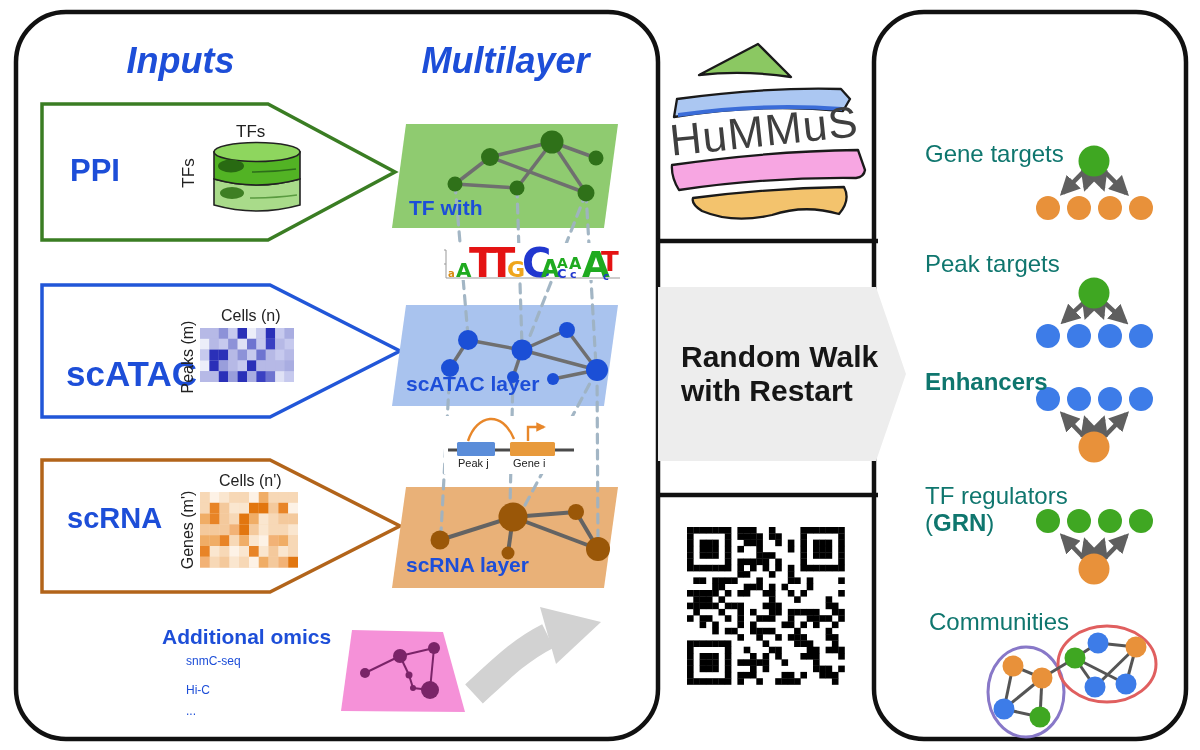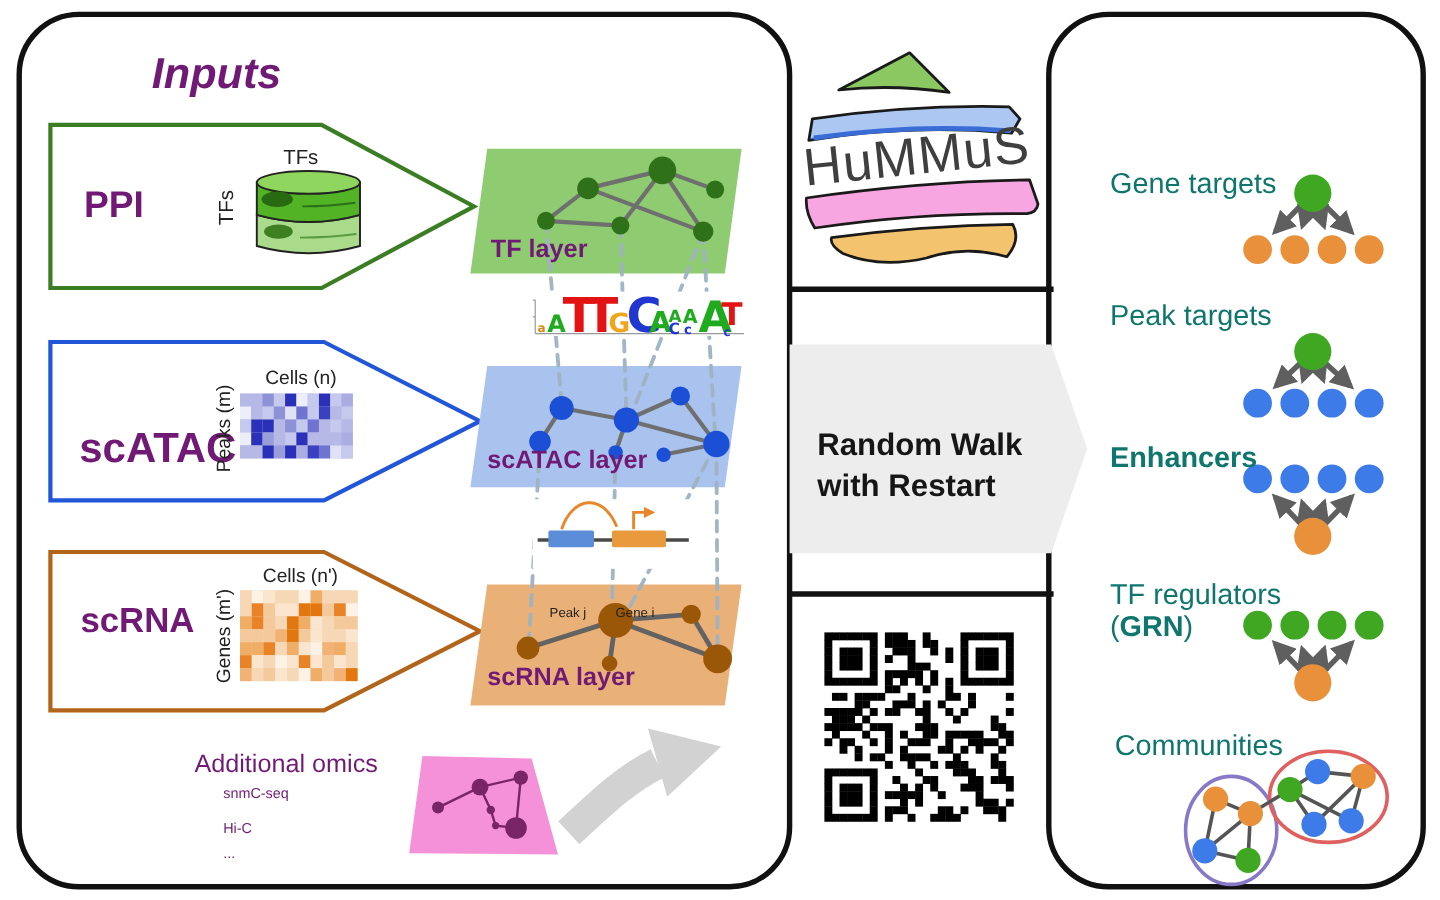--- a/index.html
+++ b/index.html
@@ -1,28 +1,28 @@
 <!DOCTYPE html>
 <html><head>
 <meta charset="utf-8">
 <style>
   html,body{margin:0;padding:0;background:#ffffff;}
   .stage{position:relative;width:1200px;height:750px;background:#fff;overflow:hidden;
          font-family:"Liberation Sans",sans-serif;}
   svg{position:absolute;left:0;top:0;}
-  .t{position:absolute;color:#701a75;white-space:nowrap;line-height:1.05;}
+  .t{position:absolute;color:#1d4ed8;white-space:nowrap;line-height:1.05;}
   .title{font-size:36px;font-weight:bold;font-style:italic;text-align:center;}
   .biglab{font-size:30px;font-weight:bold;}
   .laylab{font-size:21px;font-weight:bold;}
   .axlab{font-size:16px;color:#222;}
   .rot{transform:rotate(-90deg);text-align:center;}
-  .tiny{font-size:11px;color:#222;margin-top:48px;}
+  .tiny{font-size:11px;color:#222;}
   .outlab{font-size:24px;color:#0f766e;}
-  .rwr{font-size:26px;font-weight:bold;color:#161616;margin-top:16px;}
-  .addt{font-size:21px;font-weight:normal;}
+  .rwr{font-size:30px;font-weight:bold;color:#161616;}
+  .addt{font-size:21px;font-weight:bold;}
   .addi{font-size:12px;}
   .logotext{font-size:44px;color:#3f3f3f;letter-spacing:1px;text-align:center;
             transform:rotate(-6deg);font-weight:500;}
 </style>
 </head>
 <body>
 
 <div class="stage">
 
 <svg width="1200" height="750" viewBox="0 0 1200 750">
@@ -656,39 +656,40 @@
         <circle cx="1040" cy="717" r="10.5" fill="#3fa722"></circle>
         <circle cx="1075" cy="658" r="10.5" fill="#3fa722"></circle>
         <circle cx="1098" cy="643" r="10.5" fill="#3d7ce8"></circle>
         <circle cx="1136" cy="647" r="10.5" fill="#e8913a"></circle>
         <circle cx="1095" cy="687" r="10.5" fill="#3d7ce8"></circle>
         <circle cx="1126" cy="684" r="10.5" fill="#3d7ce8"></circle>
       </g>
 </svg>
 
 <div class="t title" style="left:88px;top:42px;width:185px;">Inputs</div>
+<div class="t title" style="left:398px;top:42px;width:215px;">Multilayer</div>
 
 <div class="t biglab" style="left:70px;top:155px;font-size:31px;">PPI</div>
 <div class="t axlab" style="left:236px;top:123px;font-size:17px;">TFs</div>
 <div class="t axlab rot" style="left:165px;top:163px;width:50px;height:20px;font-size:17px;">TFs</div>
 
 <div class="t biglab" style="left:66px;top:356px;font-size:35px;">scATAC</div>
 <div class="t axlab" style="left:221px;top:308px;">Cells (n)</div>
 <div class="t axlab rot" style="left:140px;top:347px;width:100px;height:20px;">Peaks (m)</div>
 
 <div class="t biglab" style="left:67px;top:503px;font-size:29px;">scRNA</div>
 <div class="t axlab" style="left:219px;top:473px;">Cells (n')</div>
 <div class="t axlab rot" style="left:140px;top:520px;width:100px;height:20px;">Genes (m')</div>
 
 <div class="t addt" style="left:162px;top:626px;">Additional omics</div>
 <div class="t addi" style="left:186px;top:655px;">snmC-seq</div>
 <div class="t addi" style="left:186px;top:684px;">Hi-C</div>
 <div class="t addi" style="left:186px;top:705px;">...</div>
 
-<div class="t laylab" style="left:409px;top:197px;">TF layer</div>
+<div class="t laylab" style="left:409px;top:197px;">TF with</div>
 <div class="t laylab" style="left:406px;top:373px;text-align:right;">scATAC layer</div>
 <div class="t laylab" style="left:406px;top:554px;">scRNA layer</div>
 
 <div class="t tiny" style="left:458px;top:458px;">Peak j</div>
 <div class="t tiny" style="left:513px;top:458px;">Gene i</div>
 
 <div class="t logotext" style="left:666px;top:108px;width:196px;">HuMMuS</div>
 
 <div class="t rwr" style="left:681px;top:341px;">Random Walk</div>
 <div class="t rwr" style="left:681px;top:375px;">with Restart</div>

